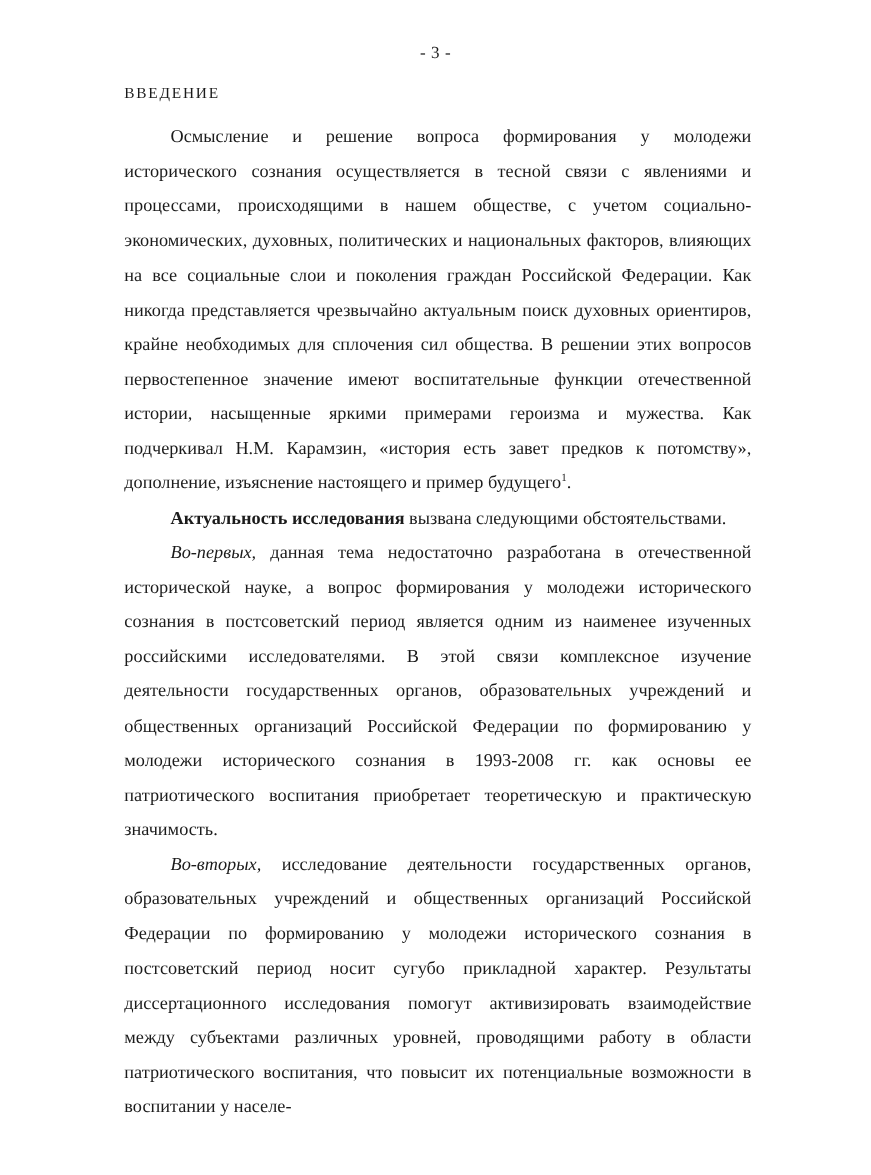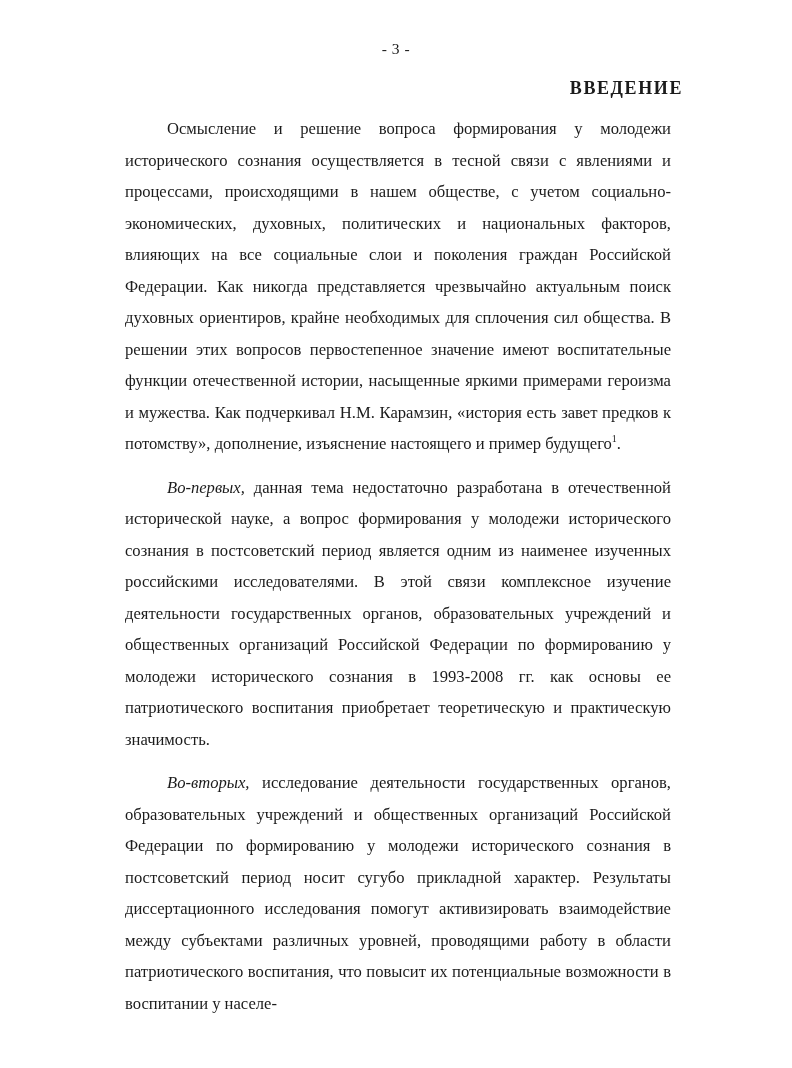--- a/index.html
+++ b/index.html
@@ -33,28 +33,28 @@
     font-size: 15.5px;
     letter-spacing: 0.5px;
   }
   .content {
     position: absolute;
     left: 113px;
     top: 78px;
     width: 570px;
   }
   .doc-title {
-    text-align: right;
-    font-size: 18px;
-    font-weight: bold;
+    text-align: left;
+    font-size: 14px;
+    font-weight: normal;
     letter-spacing: 1.6px;
     margin: 0 0 14px 0;
   }
   p.body-par {
-    margin: 12px;
+    margin: 0;
     font-size: 16.6px;
     line-height: 31.5px;
     text-align: justify;
     text-indent: 42px;
     text-justify: inter-word;
     hyphens: manual;
   }
   .bold {
     font-weight: bold;
   }
@@ -98,20 +98,21 @@
 <div class="page">
 
   <div class="page-number">- 3 -</div>
 
   <div class="content">
 
     <h1 class="doc-title">ВВЕДЕНИЕ</h1>
 
     <p class="body-par"><span>Осмысление и решение вопроса формирования у молодежи исторического сознания осуществляется в тесной связи с явлениями и процессами, происходящими в нашем обществе, с учетом социально-экономических, духовных, политических и национальных факторов, влияющих на все социальные слои и поколения граждан Российской Федерации. Как никогда представляется чрезвычайно актуальным поиск духовных ориентиров, крайне необходимых для сплочения сил общества. В решении этих вопросов первостепенное значение имеют воспитательные функции отечественной истории, насыщенные яркими примерами героизма и мужества. Как подчеркивал Н.М. Карамзин, «история есть завет предков к потомству», дополнение, изъяснение настоящего и пример будущего</span><sup>1</sup><span>.</span></p>
 
+    <p class="body-par"><span class="bold">Актуальность исследования</span><span> вызвана следующими обстоятельствами.</span></p>
 
     <p class="body-par"><span class="italic">Во-первых,</span><span> данная тема недостаточно разработана в отечественной исторической науке, а вопрос формирования у молодежи исторического сознания в постсоветский период является одним из наименее изученных российскими исследователями. В этой связи комплексное изучение деятельности государственных органов, образовательных учреждений и общественных организаций Российской Федерации по формированию у молодежи исторического сознания в 1993-2008 гг. как основы ее патриотического воспитания приобретает теоретическую и практическую значимость.</span></p>
 
     <p class="body-par"><span class="italic">Во-вторых,</span><span> исследование деятельности государственных органов, образовательных учреждений и общественных организаций Российской Федерации по формированию у молодежи исторического сознания в постсоветский период носит сугубо прикладной характер. Результаты диссертационного исследования помогут активизировать взаимодействие между субъектами различных уровней, проводящими работу в области патриотического воспитания, что повысит их потенциальные возможности в воспитании у населе-</span></p>
 
   </div>
 
 
 </div>
 

